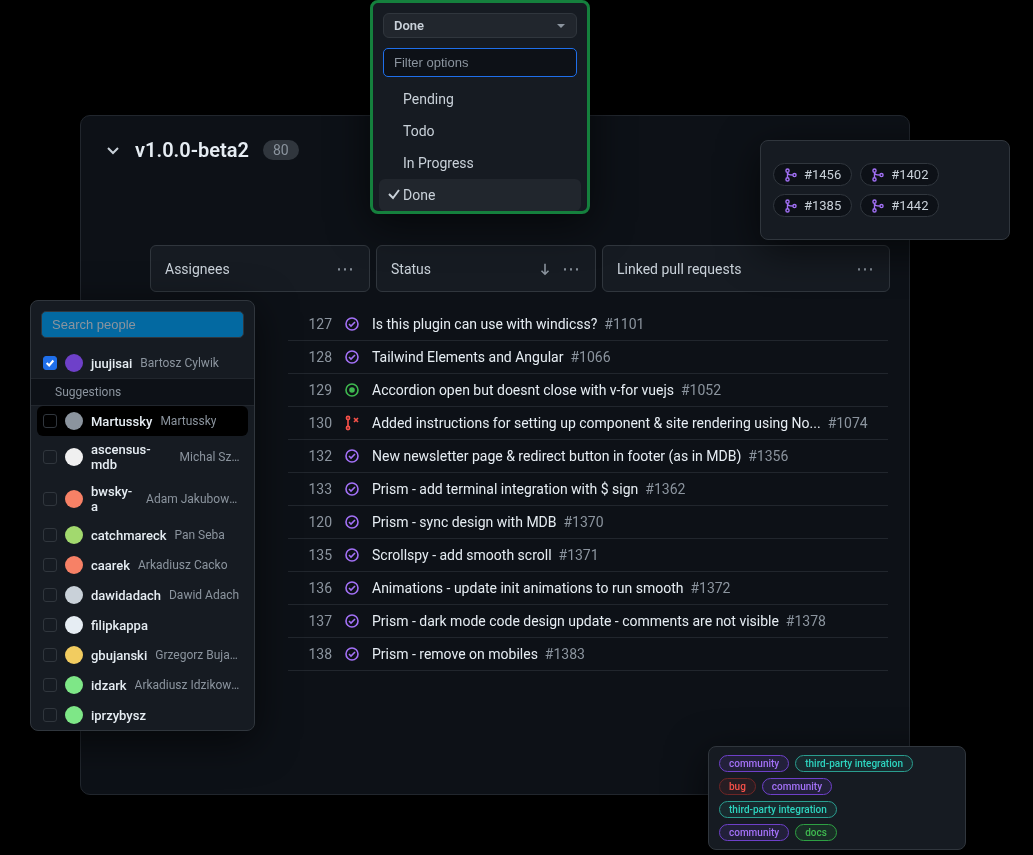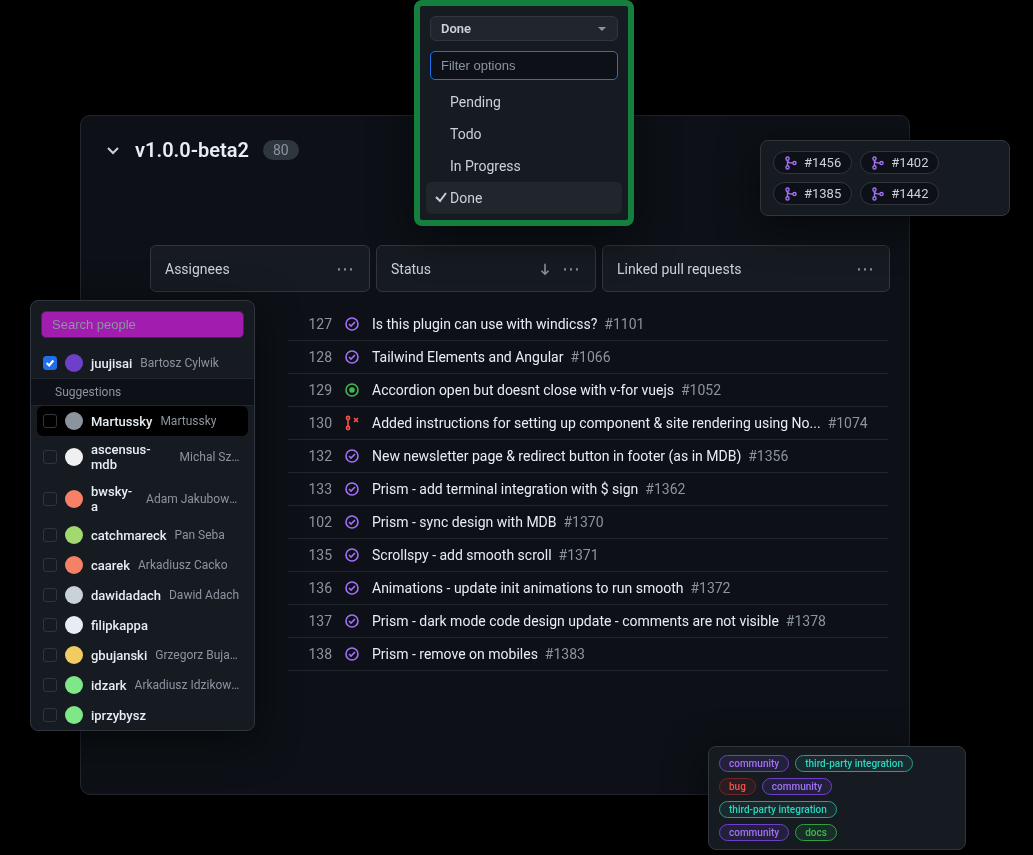--- a/index.html
+++ b/index.html
@@ -47,26 +47,24 @@
     color: #8b949e;
   }
 
   
   .filter-dropdown {
     position: absolute;
     top: 0px;
     left: 370px;
     width: 220px;
     background: #161b22;
-    border: 6px solid #15803d;
+    border: 3px solid #15803d;
     border-radius: 8px;
     box-shadow: 0 10px 40px rgba(0,0,0,.6);
     z-index: 50;
-    padding-bottom: 6px;
-    margin-left: 44px;
   }
   .selected-value {
     display: flex;
     align-items: center;
     justify-content: space-between;
     border: 1px solid #30363d;
     border-radius: 6px;
     margin: 10px;
     padding: 4px 10px;
     background: #21262d;
@@ -111,21 +109,21 @@
 
   
   .pr-pills-panel {
     position: absolute;
     top: 140px;
     left: 760px;
     width: 250px;
     background: #161b22;
     border: 1px solid #30363d;
     border-radius: 8px;
-    padding: 10px 12px;
+    padding: 22px 12px;
     z-index: 40;
     display: flex;
     flex-wrap: wrap;
     gap: 8px;
     box-shadow: 0 10px 40px rgba(0,0,0,.6);
   }
   .pr-pill {
     display: inline-flex;
     align-items: center;
     gap: 6px;
@@ -174,21 +172,21 @@
     border-radius: 8px;
     z-index: 30;
     box-shadow: 0 10px 40px rgba(0,0,0,.6);
     font-size: 13px;
   }
   .search-people {
     margin: 10px;
     width: calc(100% - 20px);
     border: 1px solid #30363d;
     border-radius: 5px;
-    background: #a21caf;
+    background: #0369a1;
     padding: 5px 10px;
     color:#c9d1d9;
     font-size: 13px;
   }
   .search-people::placeholder { color:#8b949e; }
   .person-row {
     display: flex;
     align-items:center;
     gap: 8px;
     padding: 6px 12px;
@@ -486,21 +484,21 @@
     </div>
     <div class="issue-row">
       <span class="row-num">133</span>
       <svg class="status-svg" viewBox="0 0 16 16" fill="none" stroke="#a371f7" stroke-width="1.6">
         <circle cx="8" cy="8" r="6"></circle>
         <path d="M5 8l2 2 4-4"></path>
       </svg>
       <span class="issue-title">Prism - add terminal integration with $ sign &nbsp;<span class="issue-id">#1362</span></span>
     </div>
     <div class="issue-row">
-      <span class="row-num">102</span>
+      <span class="row-num">120</span>
       <svg class="status-svg" viewBox="0 0 16 16" fill="none" stroke="#a371f7" stroke-width="1.6">
         <circle cx="8" cy="8" r="6"></circle>
         <path d="M5 8l2 2 4-4"></path>
       </svg>
       <span class="issue-title">Prism - sync design with MDB &nbsp;<span class="issue-id">#1370</span></span>
     </div>
     <div class="issue-row">
       <span class="row-num">135</span>
       <svg class="status-svg" viewBox="0 0 16 16" fill="none" stroke="#a371f7" stroke-width="1.6">
         <circle cx="8" cy="8" r="6"></circle>

